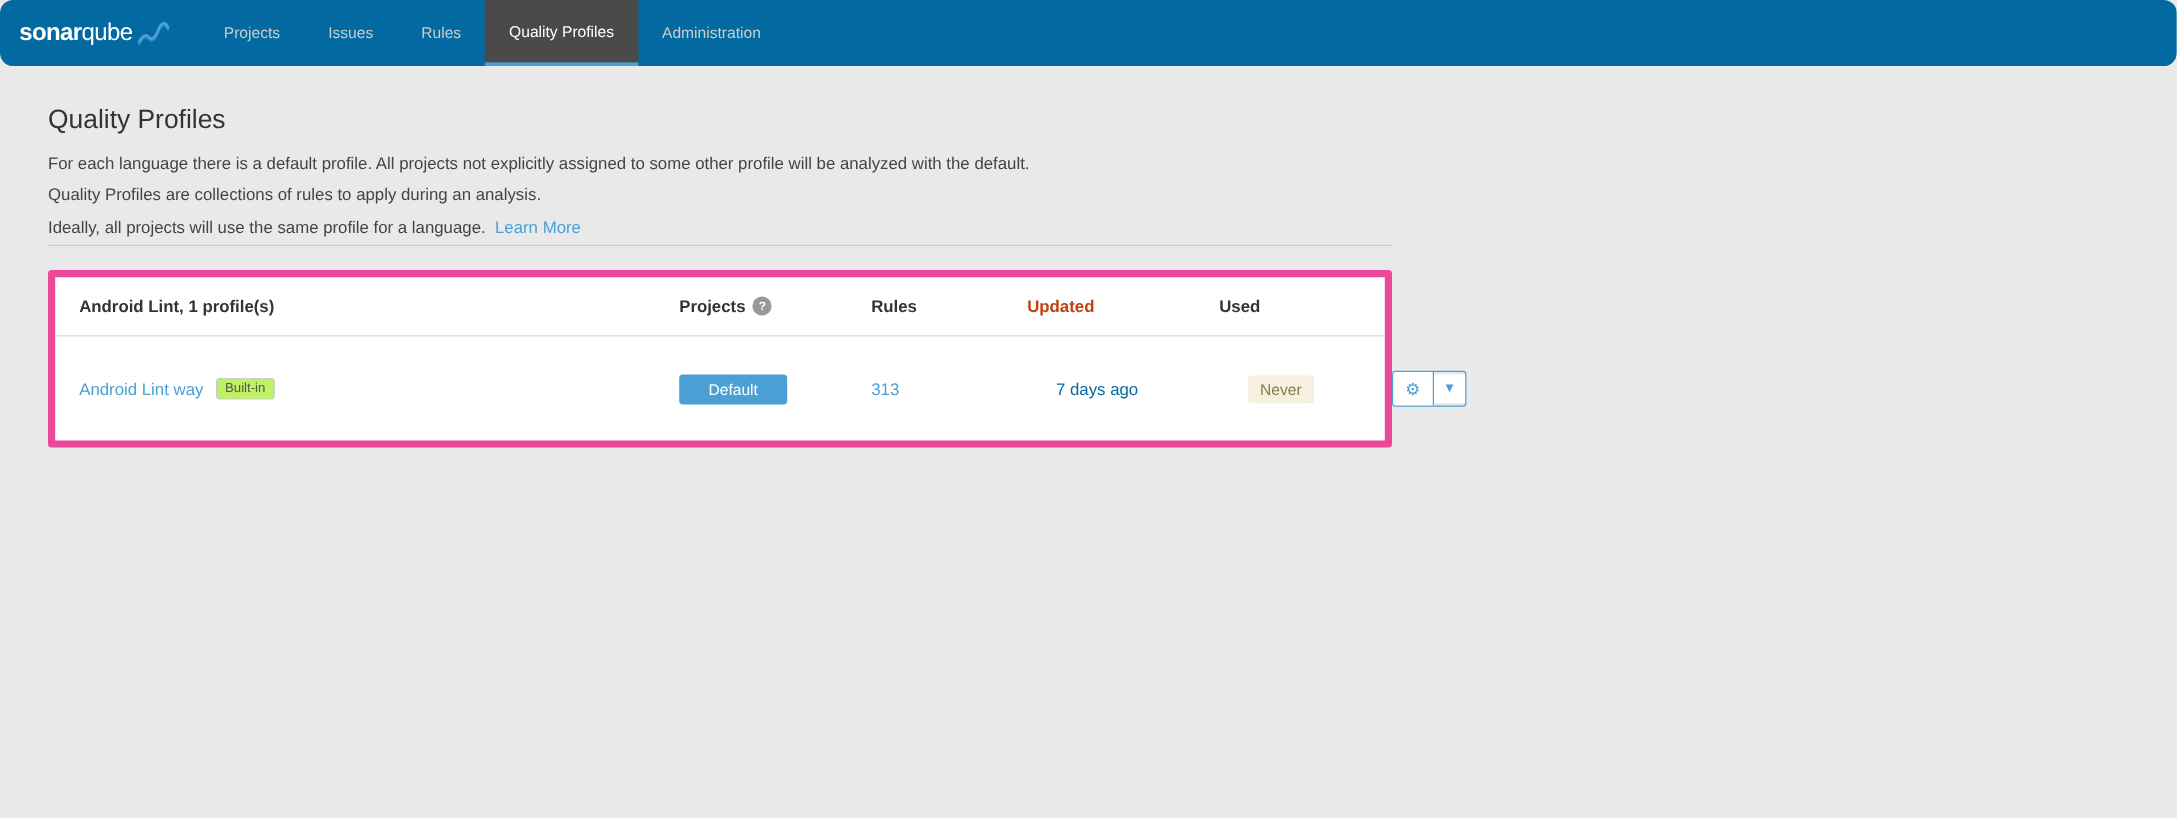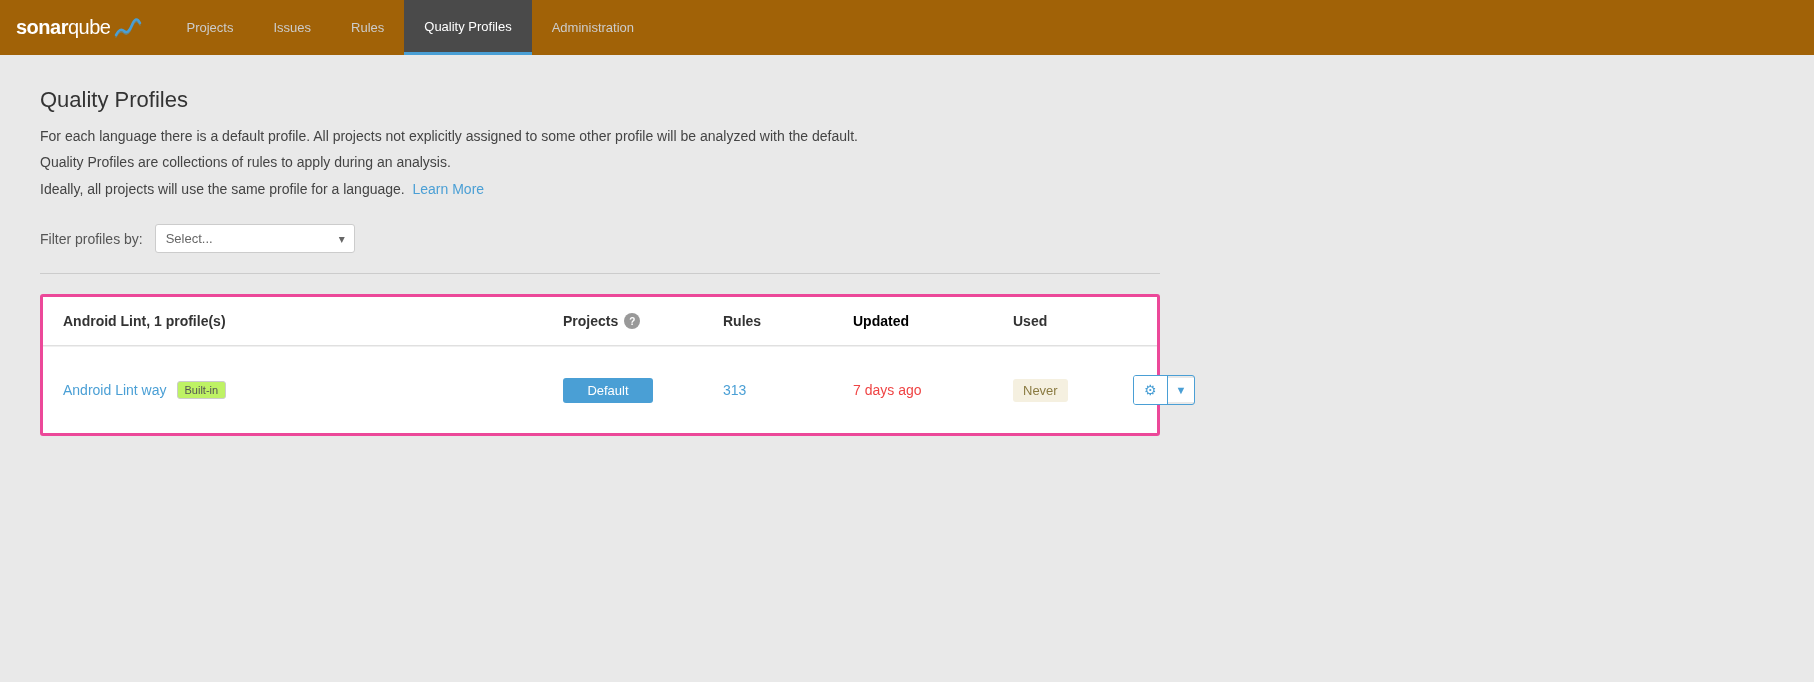--- a/index.html
+++ b/index.html
@@ -1,24 +1,25 @@
 <!DOCTYPE html>
 <html><head>
   <meta charset="utf-8">
   <style>
     * { box-sizing: border-box; margin: 0; padding: 0; }
     body { font-family: -apple-system, BlinkMacSystemFont, 'Helvetica Neue', Arial, sans-serif; font-size: 14px; background: #e9e9e9; color: #333; }
 
     
     nav {
-      background: #a16207;
+      background: #0369a1;
       display: flex;
       align-items: center;
       height: 55px;
       padding: 0 16px;
+      border-radius: 11px;
     }
     .nav-logo {
       display: flex;
       align-items: center;
       margin-right: 24px;
     }
     .nav-logo-text {
       color: #fff;
       font-size: 20px;
       font-weight: 300;
@@ -122,21 +123,21 @@
     
     .section-divider {
       border: none;
       border-top: 1px solid #ccc;
       margin-bottom: 20px;
     }
 
     
     .profiles-card {
       background: #fff;
-      border: 3px solid #ec4899;
+      border: 6px solid #ec4899;
       border-radius: 3px;
       margin-top: 8px;
     }
 
     .profiles-header {
       display: flex;
       align-items: center;
       padding: 16px 20px;
       border-bottom: 1px solid #e0e0e0;
     }
@@ -162,21 +163,21 @@
       flex: 0 0 130px;
       font-weight: 700;
       font-size: 14px;
       color: #333;
     }
 
     .col-updated {
       flex: 0 0 160px;
       font-weight: 700;
       font-size: 14px;
-      color: #000000;
+      color: #c2410c;
     }
 
     .col-used {
       flex: 0 0 120px;
       font-weight: 700;
       font-size: 14px;
       color: #333;
     }
 
     .help-icon {
@@ -238,21 +239,22 @@
 
     .rules-count {
       color: #4a9fd5;
       font-size: 14px;
       flex: 0 0 130px;
     }
 
     .updated-text {
       flex: 0 0 160px;
       font-size: 14px;
-      color: #ef4444;
+      color: #0369a1;
+      margin-left: 24px;
     }
 
     .used-cell {
       flex: 0 0 120px;
     }
 
     .never-badge {
       background: #f5f0e0;
       color: #8a7a40;
       border: none;
@@ -322,28 +324,20 @@
 
   <h1 class="page-title">Quality Profiles</h1>
 
   <p class="page-description">For each language there is a default profile. All projects not explicitly assigned to some other profile will be analyzed with the default.</p>
   <p class="page-description">Quality Profiles are collections of rules to apply during an analysis.</p>
   <p class="page-description">
     <span>Ideally, all projects will use the same profile for a language.</span>
     &nbsp;<a class="learn-more-link">Learn More</a>
   </p>
 
-  <div class="filter-row">
-    <span class="filter-label">Filter profiles by:</span>
-    <div class="select-wrapper">
-      <select class="filter-select">
-        <option value="">Select...</option>
-      </select>
-    </div>
-  </div>
 
   <hr class="section-divider">
 
   <div class="profiles-card">
 
     <div class="profiles-header">
       <div class="profiles-group-title">Android Lint, 1 profile(s)</div>
       <div class="col-projects">
         <span>Projects</span>
         <span class="help-icon">?</span>

